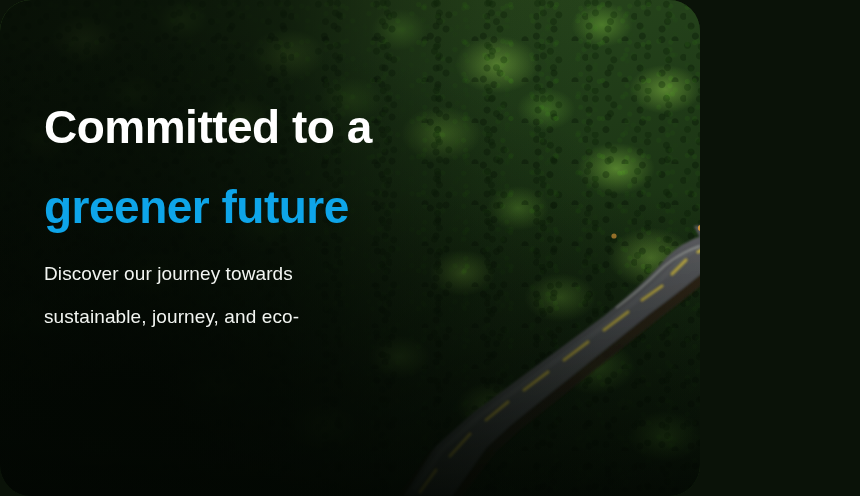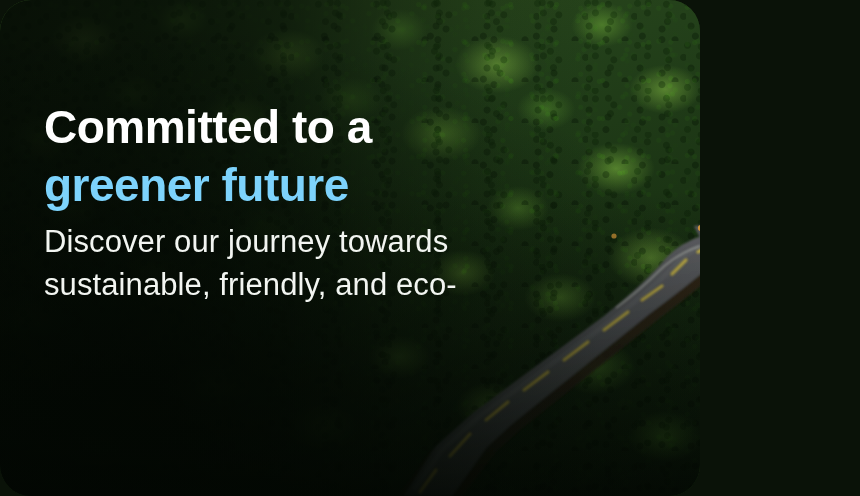--- a/index.html
+++ b/index.html
@@ -136,26 +136,26 @@
     top: 98px;
     width: 470px;
   }
   .headline {
     font-size: 46px;
     line-height: 58px;
     font-weight: 700;
     letter-spacing: -0.5px;
     color: #ffffff;
   }
-  .headline .accent { color: #7dd3fc; display:block; }
+  .headline .accent { color: #0ea5e9; display:block;margin-top:22px; }
   .headline .plain  { display:block; }
 
   .subcopy {
-    margin-top: 6px;
-    font-size: 31px;
+    margin-top: 16px;
+    font-size: 19px;
     line-height: 43px;
     font-weight: 400;
     letter-spacing: 0.1px;
     color: #f2f5f1;
   }
   .subcopy span { display:block; white-space:nowrap; }
 </style>
 </head>
 <body>
 
@@ -224,17 +224,17 @@
   <div class="veil-bottom"></div>
   <div class="veil-corner"></div>
 
   <div class="copy">
     <h1 class="headline">
       <span class="plain">Committed to a</span>
       <span class="accent">greener future</span>
     </h1>
     <p class="subcopy">
       <span>Discover our journey towards</span>
-      <span>sustainable, friendly, and eco-</span>
+      <span>sustainable, journey, and eco-</span>
     </p>
   </div>
 
 </div>
 
 </body></html>

